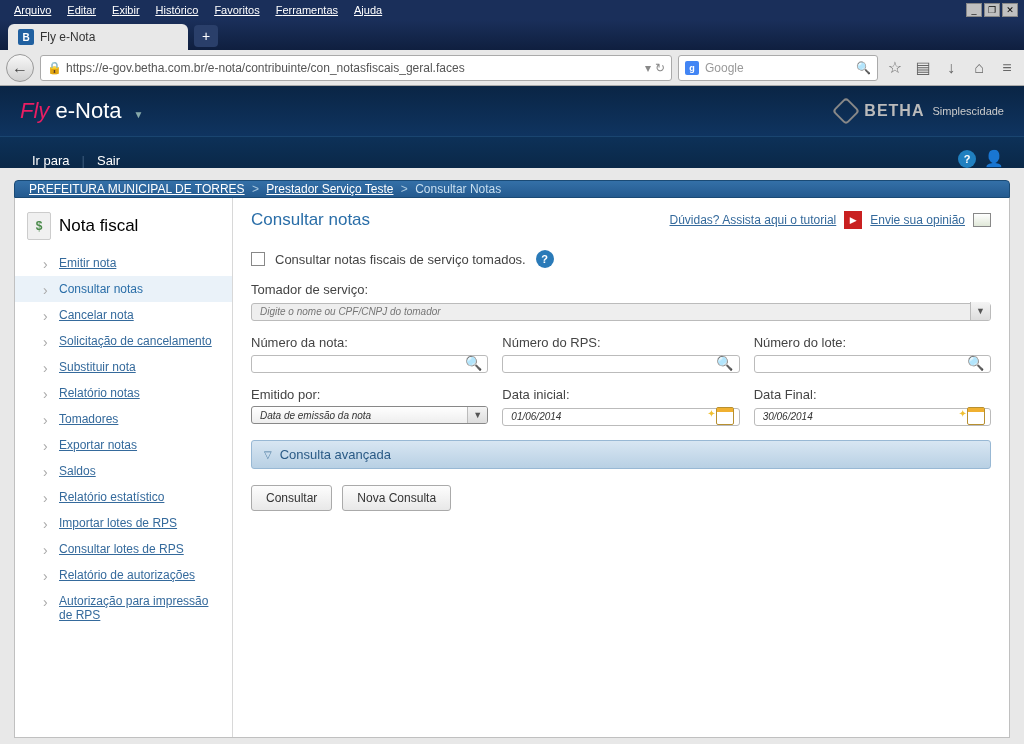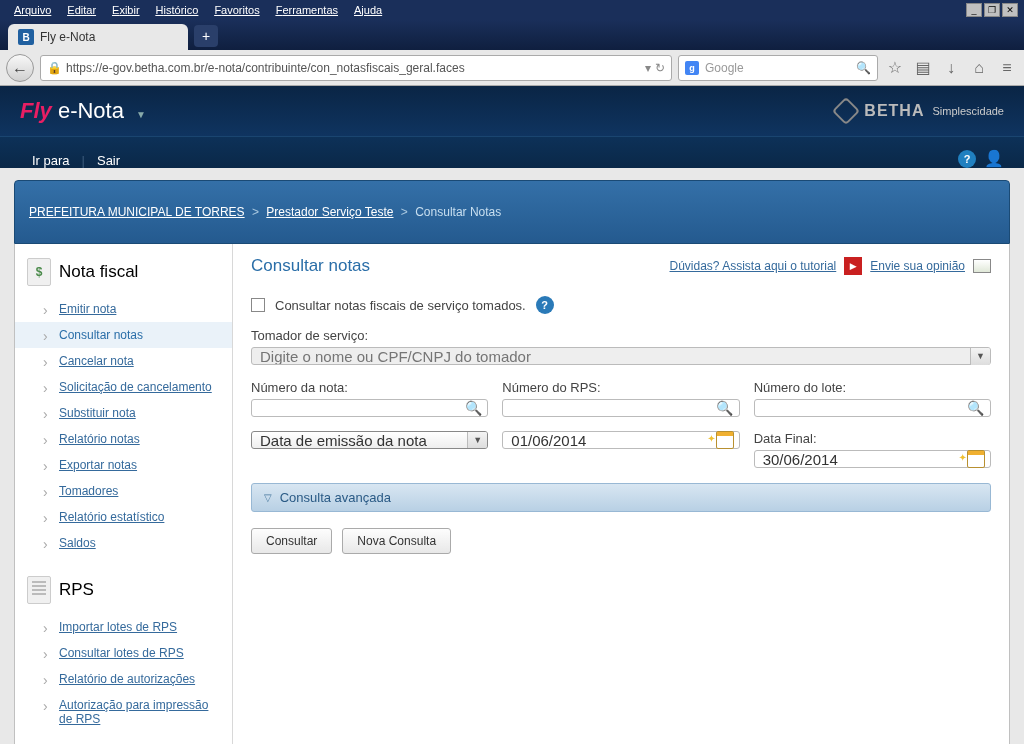--- a/index.html
+++ b/index.html
@@ -23,34 +23,34 @@
     .url-dropdown { margin-left: auto; color: #888; }
     .reload-btn { color: #888; cursor: pointer; }
     .searchbox { width: 200px; height: 26px; border: 1px solid #aaa; border-radius: 3px; background: #fff; display: flex; align-items: center; padding: 0 6px; font-size: 12px; color: #999; gap: 6px; }
     .google-icon { width: 14px; height: 14px; background: #4285f4; border-radius: 2px; color: #fff; font-size: 9px; display: flex; align-items: center; justify-content: center; font-weight: bold; }
     .toolbar-icon { width: 22px; height: 22px; display: flex; align-items: center; justify-content: center; color: #666; font-size: 16px; cursor: pointer; }
     
     
     .app-container { background: #e8e8e8; height: calc(744px - 86px); overflow: hidden; }
     .app-header { background: linear-gradient(#0a2545, #0f3460); height: 50px; display: flex; align-items: center; padding: 0 20px; }
     .app-logo { font-size: 22px; color: #fff; font-weight: 300; }
-    .app-logo .fly { color: #e91e63; font-weight: bold; font-style: italic; }
+    .app-logo .fly { color: #e91e63; font-weight: normal; font-style: italic; }
     .app-logo-dropdown { color: #8aa; margin-left: 6px; font-size: 10px; }
     .betha-brand { margin-left: auto; display: flex; align-items: center; gap: 8px; color: #ccc; font-size: 11px; }
     .betha-logo { width: 20px; height: 20px; border: 2px solid #888; border-radius: 4px; transform: rotate(45deg); }
     .betha-text { font-size: 16px; font-weight: bold; color: #bbb; letter-spacing: 1px; }
     
     .topnav { background: linear-gradient(#0d3158, #0a2848); height: 32px; display: flex; align-items: flex-end; padding: 0 20px; color: #fff; font-size: 13px; border-top: 1px solid #1a4570; }
     .topnav-item { padding: 0 12px; cursor: pointer; }
     .topnav-sep { color: #3a5a7a; }
     .topnav-right { margin-left: auto; display: flex; align-items: center; gap: 8px; }
     .help-icon { width: 18px; height: 18px; border-radius: 50%; background: #2080c0; color: #fff; display: flex; align-items: center; justify-content: center; font-size: 11px; font-weight: bold; }
     
     .content-wrap { padding: 12px 14px; }
-    .breadcrumb { background: linear-gradient(#3470a8, #245a8f); border: 1px solid #1a4a75; border-radius: 4px 4px 0 0; padding: 24px 14px; font-size: 12px; color: #fff; }
+    .breadcrumb { background: linear-gradient(#3470a8, #245a8f); border: 1px solid #1a4a75; border-radius: 4px 4px 0 0; padding: 1px 14px; font-size: 12px; color: #fff; }
     .breadcrumb a { color: #fff; text-decoration: underline; }
     .breadcrumb .sep { margin: 0 4px; color: #a8c8e0; }
     .breadcrumb .current { color: #c8dff0; }
     
     .main-panel { background: #fff; border: 1px solid #c0c0c0; border-top: none; display: flex; min-height: 540px; }
     
     .sidebar { width: 218px; border-right: 1px solid #d8d8d8; padding: 10px 0; }
     .side-section-head { display: flex; align-items: center; gap: 8px; padding: 4px 12px 10px; }
     .side-section-icon { width: 24px; height: 28px; background: #f0f0f0; border: 1px solid #ccc; border-radius: 2px; display: flex; align-items: center; justify-content: center; color: #4a8a4a; font-weight: bold; font-size: 12px; }
     .side-section-title { color: #000000; font-size: 17px; font-weight: normal; }
@@ -69,21 +69,21 @@
     .header-links a { color: #356a9c; text-decoration: underline; }
     .play-btn { width: 18px; height: 18px; background: #c92020; display: flex; align-items: center; justify-content: center; color: #fff; font-size: 9px; }
     .mail-icon { width: 18px; height: 14px; border: 1px solid #888; background: linear-gradient(#fff,#e0e8d8); position: relative; }
     
     .form-area { }
     .checkbox-row { display: flex; align-items: center; gap: 10px; padding: 6px 0 14px; font-size: 13px; color: #444; }
     .checkbox { width: 14px; height: 14px; border: 1px solid #888; }
     .info-badge { width: 18px; height: 18px; border-radius: 50%; background: #2a7ab8; color: #fff; display: flex; align-items: center; justify-content: center; font-size: 11px; font-weight: bold; }
     
     .field-label { font-size: 13px; color: #444; margin-bottom: 4px; display: block; }
-    .text-input { width: 100%; height: 18px; border: 1px solid #bbb; border-radius: 3px; padding: 0 8px; font-size: 15px; color: #888; background: #fff; }
+    .text-input { width: 100%; height: 18px; border: 1px solid #bbb; border-radius: 3px; padding: 0 8px; font-size: 10px; color: #888; background: #fff; font-style: italic; }
     .text-input.disabled { background: #eee; color: #999; }
     .input-with-icon { position: relative; }
     .input-with-icon .icon-right { position: absolute; right: 6px; top: 50%; transform: translateY(-50%); color: #4a7aa8; font-size: 14px; }
     .input-with-icon .icon-right2 { position: absolute; right: 6px; top: 50%; transform: translateY(-50%); width: 18px; height: 18px; }
     .dropdown-btn { position: absolute; right: 1px; top: 1px; bottom: 1px; width: 20px; background: linear-gradient(#f4f4f4,#ddd); border-left: 1px solid #bbb; display: flex; align-items: center; justify-content: center; font-size: 9px; color: #555; border-radius: 0 2px 2px 0;}
     
     .form-row { display: flex; gap: 14px; margin-bottom: 14px; }
     .form-col { flex: 1; }
     
     .advanced-bar { background: linear-gradient(#d8e6f2, #b8d0e4); border: 1px solid #98b8d4; border-radius: 3px; padding: 6px 12px; font-size: 13px; color: #2a5a85; cursor: pointer; display: flex; align-items: center; gap: 8px; margin-bottom: 16px; }
@@ -180,29 +180,25 @@
         <div class="side-section-head">
           <div class="side-section-icon">$</div>
           <div class="side-section-title">Nota fiscal</div>
         </div>
         <div class="side-item"><a>Emitir nota</a></div>
         <div class="side-item active"><a>Consultar notas</a></div>
         <div class="side-item"><a>Cancelar nota</a></div>
         <div class="side-item"><a>Solicitação de cancelamento</a></div>
         <div class="side-item"><a>Substituir nota</a></div>
         <div class="side-item"><a>Relatório notas</a></div>
+        <div class="side-item"><a>Tomadores</a></div>
         <div class="side-item"><a>Exportar notas</a></div>
-        <div class="side-item"><a>Tomadores</a></div>
+        <div class="side-item"><a>Saldos</a></div>
         <div class="side-item"><a>Relatório estatístico</a></div>
-        <div class="side-item"><a>Saldos</a></div>
-
-        <div class="side-section-head" style="margin-top:16px">
-          <div class="rps-icon"></div>
-          <div class="side-section-title">RPS</div>
-        </div>
+
         <div class="side-item"><a>Importar lotes de RPS</a></div>
         <div class="side-item"><a>Consultar lotes de RPS</a></div>
         <div class="side-item"><a>Relatório de autorizações</a></div>
         <div class="side-item"><a>Autorização para impressão de RPS</a></div>
       </div>
 
       <div class="main-content">
         <div class="content-header">
           <div class="page-title">Consultar notas</div>
           <div class="header-links">
@@ -245,26 +241,28 @@
               <label class="field-label">Número do lote:</label>
               <div class="input-with-icon">
                 <input class="text-input" style="">
                 <span class="icon-right">🔍</span>
               </div>
             </div>
           </div>
 
           <div class="form-row">
             <div class="form-col">
+              <label class="field-label">Emitido por:</label>
               <div class="input-with-icon">
                 <div class="text-input" style="background:linear-gradient(#fff,#eee);border-color:#888;display:flex;align-items:center;color:#333">Data de emissão da nota</div>
                 <div class="dropdown-btn">▼</div>
               </div>
             </div>
             <div class="form-col">
+              <label class="field-label">Data inicial:</label>
               <div class="input-with-icon">
                 <input class="text-input" style="color: rgb(51, 51, 51);" value="01/06/2014">
                 <span class="star">✦</span>
                 <span class="icon-right2 cal-icon"></span>
               </div>
             </div>
             <div class="form-col">
               <label class="field-label">Data Final:</label>
               <div class="input-with-icon">
                 <input class="text-input" style="color: rgb(51, 51, 51);" value="30/06/2014">

